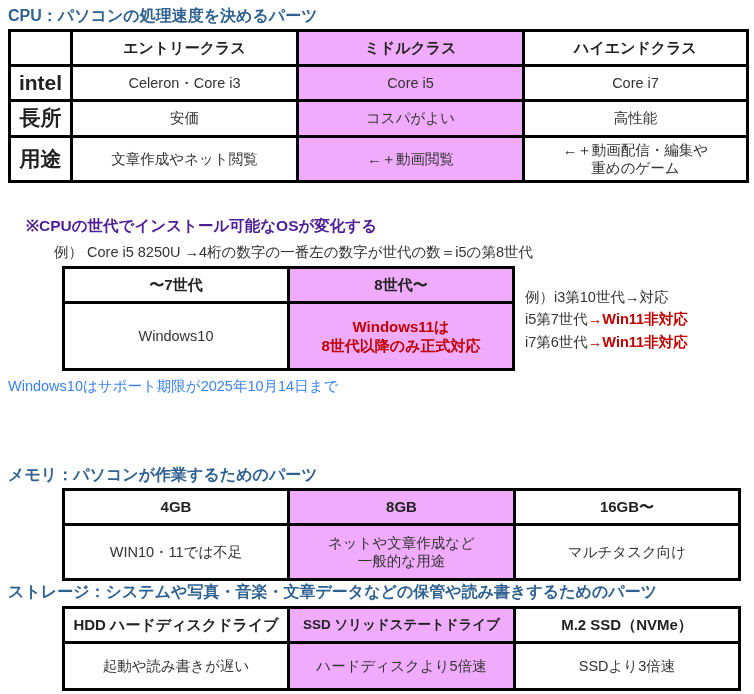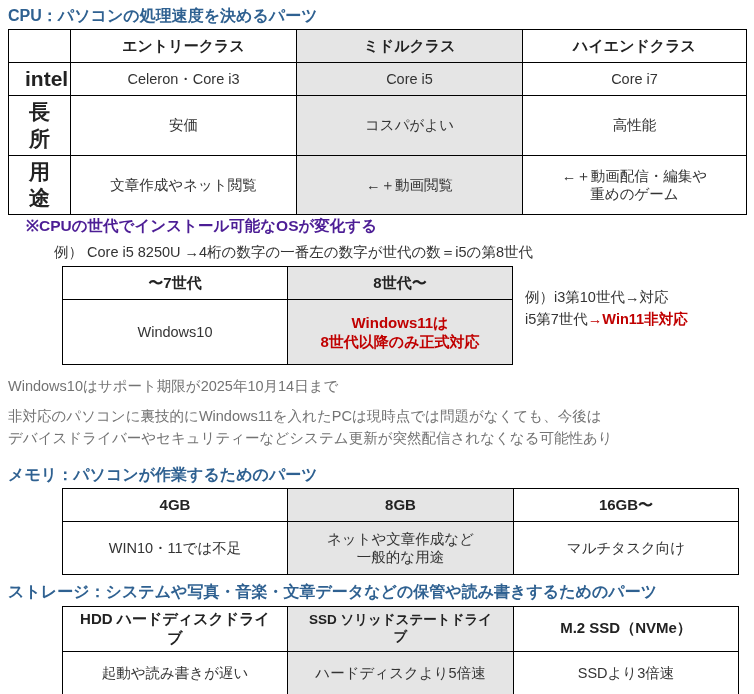--- a/index.html
+++ b/index.html
@@ -29,36 +29,36 @@
   .title-cpu {
     position: absolute;
     left: 8px;
     top: 6px;
   }
   table {
     border-collapse: collapse;
     table-layout: fixed;
   }
   td, th {
-    border: 1px solid #000000;
+    border: 3px solid #000000;
     text-align: center;
     vertical-align: middle;
     font-size: 14.5px;
     color: #333333;
     font-weight: normal;
-    padding: 3px 16px;
+    padding: 3px 4px;
     line-height: 1.25;
   }
   .hdr {
     font-weight: bold;
     font-size: 15px;
     color: #222222;
   }
   .mid {
-    background: #e5e5e5;
+    background: #f0abfc;
   }
   .rowlabel {
     font-weight: bold;
     font-size: 21px;
     color: #222222;
   }
 
   
   #cpu-table {
     position: absolute;
@@ -108,21 +108,21 @@
     font-size: 14.5px;
     line-height: 1.55;
     color: #333333;
   }
   .gen-side .r { color: #c00000; font-weight: bold; }
 
   .para {
     position: absolute;
     left: 8px;
     font-size: 14.5px;
-    color: #737373;
+    color: #3b82f6;
     line-height: 1.5;
   }
   #para-1 { top: 376px; }
   #para-2 { top: 406px; }
 
   .title-mem {
     position: absolute;
     left: 8px;
     top: 465px;
   }
@@ -215,27 +215,26 @@
     </tbody>
   </table>
 
   <div class="gen-side">
     <div>
       <span>例）i3第10世代→対応</span>
     </div>
     <div>
       <span>i5第7世代</span><span class="r">→Win11非対応</span>
     </div>
+    <div>
+      <span>i7第6世代</span><span class="r">→Win11非対応</span>
+    </div>
   </div>
 
   <div class="para" id="para-1">Windows10はサポート期限が2025年10月14日まで</div>
-  <div class="para" id="para-2">
-    <div>非対応のパソコンに裏技的にWindows11を入れたPCは現時点では問題がなくても、今後は</div>
-    <div>デバイスドライバーやセキュリティーなどシステム更新が突然配信されなくなる可能性あり</div>
-  </div>
 
   <div class="section-title title-mem">メモリ：パソコンが作業するためのパーツ</div>
 
   <table id="mem-table">
     <colgroup>
       <col style="width:225px">
       <col style="width:226px">
       <col style="width:225px">
     </colgroup>
     <tbody>

